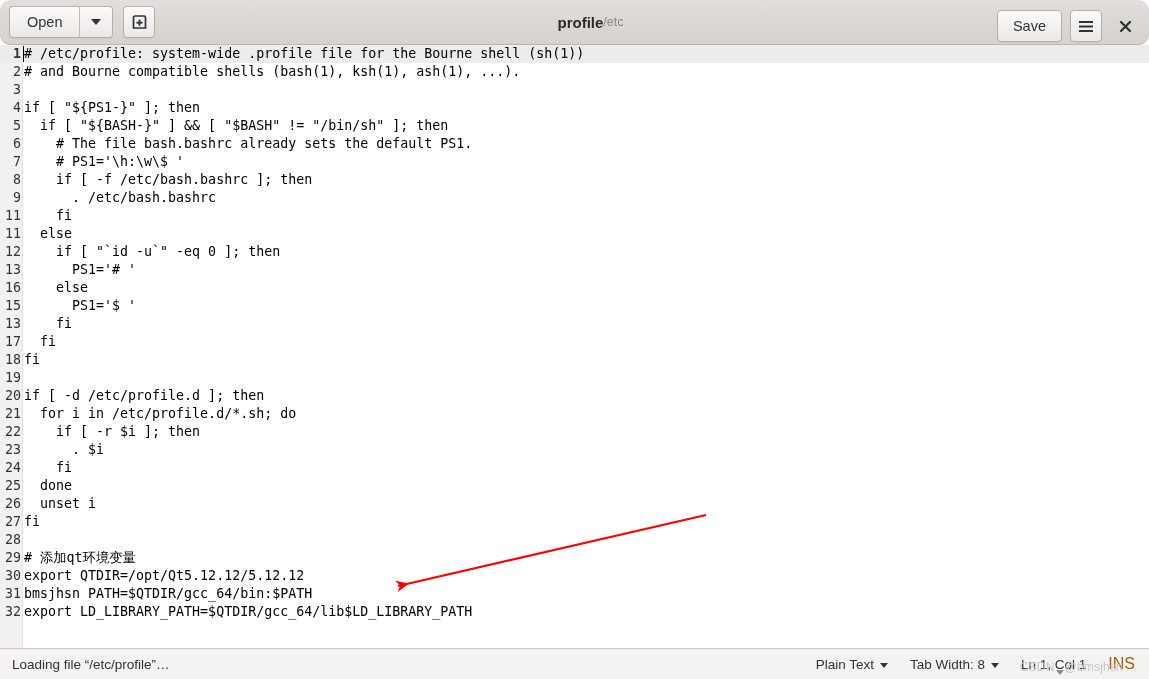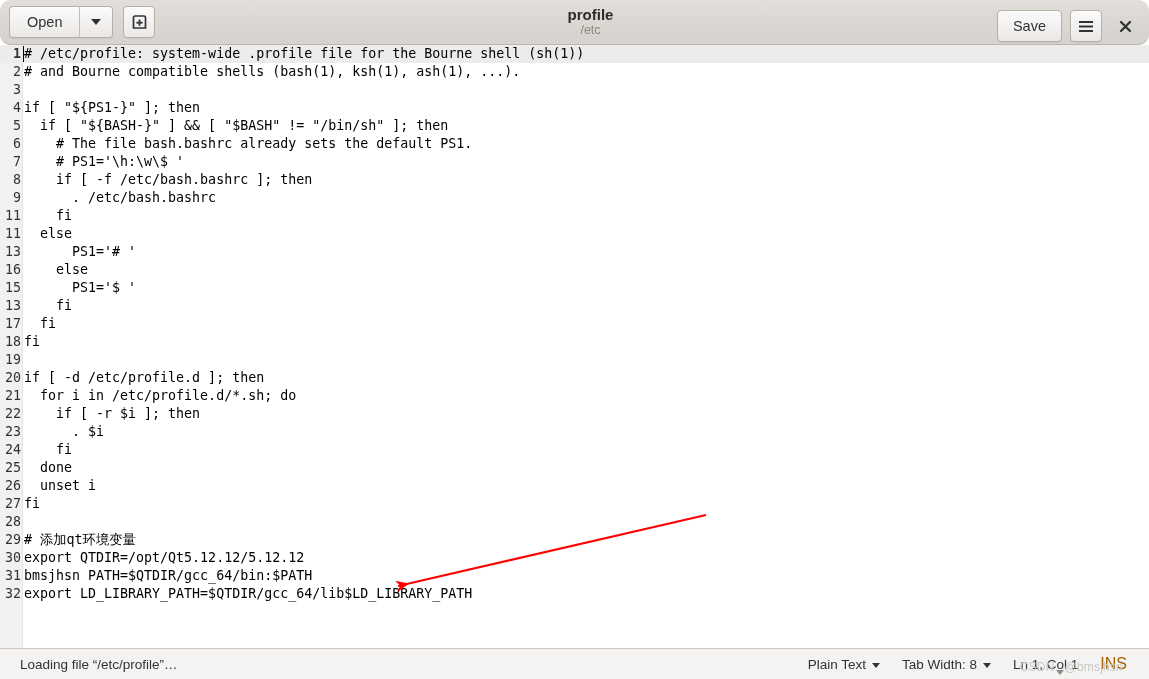--- a/index.html
+++ b/index.html
@@ -101,21 +101,21 @@
     border: none;
     box-shadow: none;
     width: 30px;
     height: 30px;
   }
 
   .hb-title {
     position: absolute;
     left: 0; right: 0; top: 0; bottom: 0;
     display: flex;
-    flex-direction: column;
+    flex-direction: row;
     align-items: center;
     justify-content: center;
     pointer-events: none;
     z-index: 1;
     padding-left: 32px;
   }
   .hb-title-main {
     font-size: 15px;
     font-weight: bold;
     color: #2b2b2b;
@@ -226,21 +226,21 @@
 
   
   .statusbar {
     height: 31px;
     min-height: 31px;
     box-sizing: border-box;
     background: #f4f3f1;
     border-top: 1px solid #ccc8c3;
     display: flex;
     align-items: center;
-    padding: 0 20px;
+    padding: 0 12px;
     position: relative;
     font-size: 13.5px;
     color: #2e3436;
   }
   .sb-left { color: #2e3436; font-size: 13.5px; }
   .sb-right {
     margin-left: auto;
     display: flex;
     align-items: center;
     gap: 22px;
@@ -348,20 +348,21 @@
           <div class="line"><span class="lnum">2</span><span class="ltext"># and Bourne compatible shells (bash(1), ksh(1), ash(1), ...).</span></div>
           <div class="line"><span class="lnum">3</span><span class="ltext"></span></div>
           <div class="line"><span class="lnum">4</span><span class="ltext">if [ "${PS1-}" ]; then</span></div>
           <div class="line"><span class="lnum">5</span><span class="ltext">  if [ "${BASH-}" ] &amp;&amp; [ "$BASH" != "/bin/sh" ]; then</span></div>
           <div class="line"><span class="lnum">6</span><span class="ltext">    # The file bash.bashrc already sets the default PS1.</span></div>
           <div class="line"><span class="lnum">7</span><span class="ltext">    # PS1='\h:\w\$ '</span></div>
           <div class="line"><span class="lnum">8</span><span class="ltext">    if [ -f /etc/bash.bashrc ]; then</span></div>
           <div class="line"><span class="lnum">9</span><span class="ltext">      . /etc/bash.bashrc</span></div>
           <div class="line"><span class="lnum">11</span><span class="ltext">    fi</span></div>
           <div class="line"><span class="lnum">11</span><span class="ltext">  else</span></div>
+          <div class="line"><span class="lnum">12</span><span class="ltext">    if [ "`id -u`" -eq 0 ]; then</span></div>
           <div class="line"><span class="lnum">13</span><span class="ltext">      PS1='# '</span></div>
           <div class="line"><span class="lnum">16</span><span class="ltext">    else</span></div>
           <div class="line"><span class="lnum">15</span><span class="ltext">      PS1='$ '</span></div>
           <div class="line"><span class="lnum">13</span><span class="ltext">    fi</span></div>
           <div class="line"><span class="lnum">17</span><span class="ltext">  fi</span></div>
           <div class="line"><span class="lnum">18</span><span class="ltext">fi</span></div>
           <div class="line"><span class="lnum">19</span><span class="ltext"></span></div>
           <div class="line"><span class="lnum">20</span><span class="ltext">if [ -d /etc/profile.d ]; then</span></div>
           <div class="line"><span class="lnum">21</span><span class="ltext">  for i in /etc/profile.d/*.sh; do</span></div>
           <div class="line"><span class="lnum">22</span><span class="ltext">    if [ -r $i ]; then</span></div>

